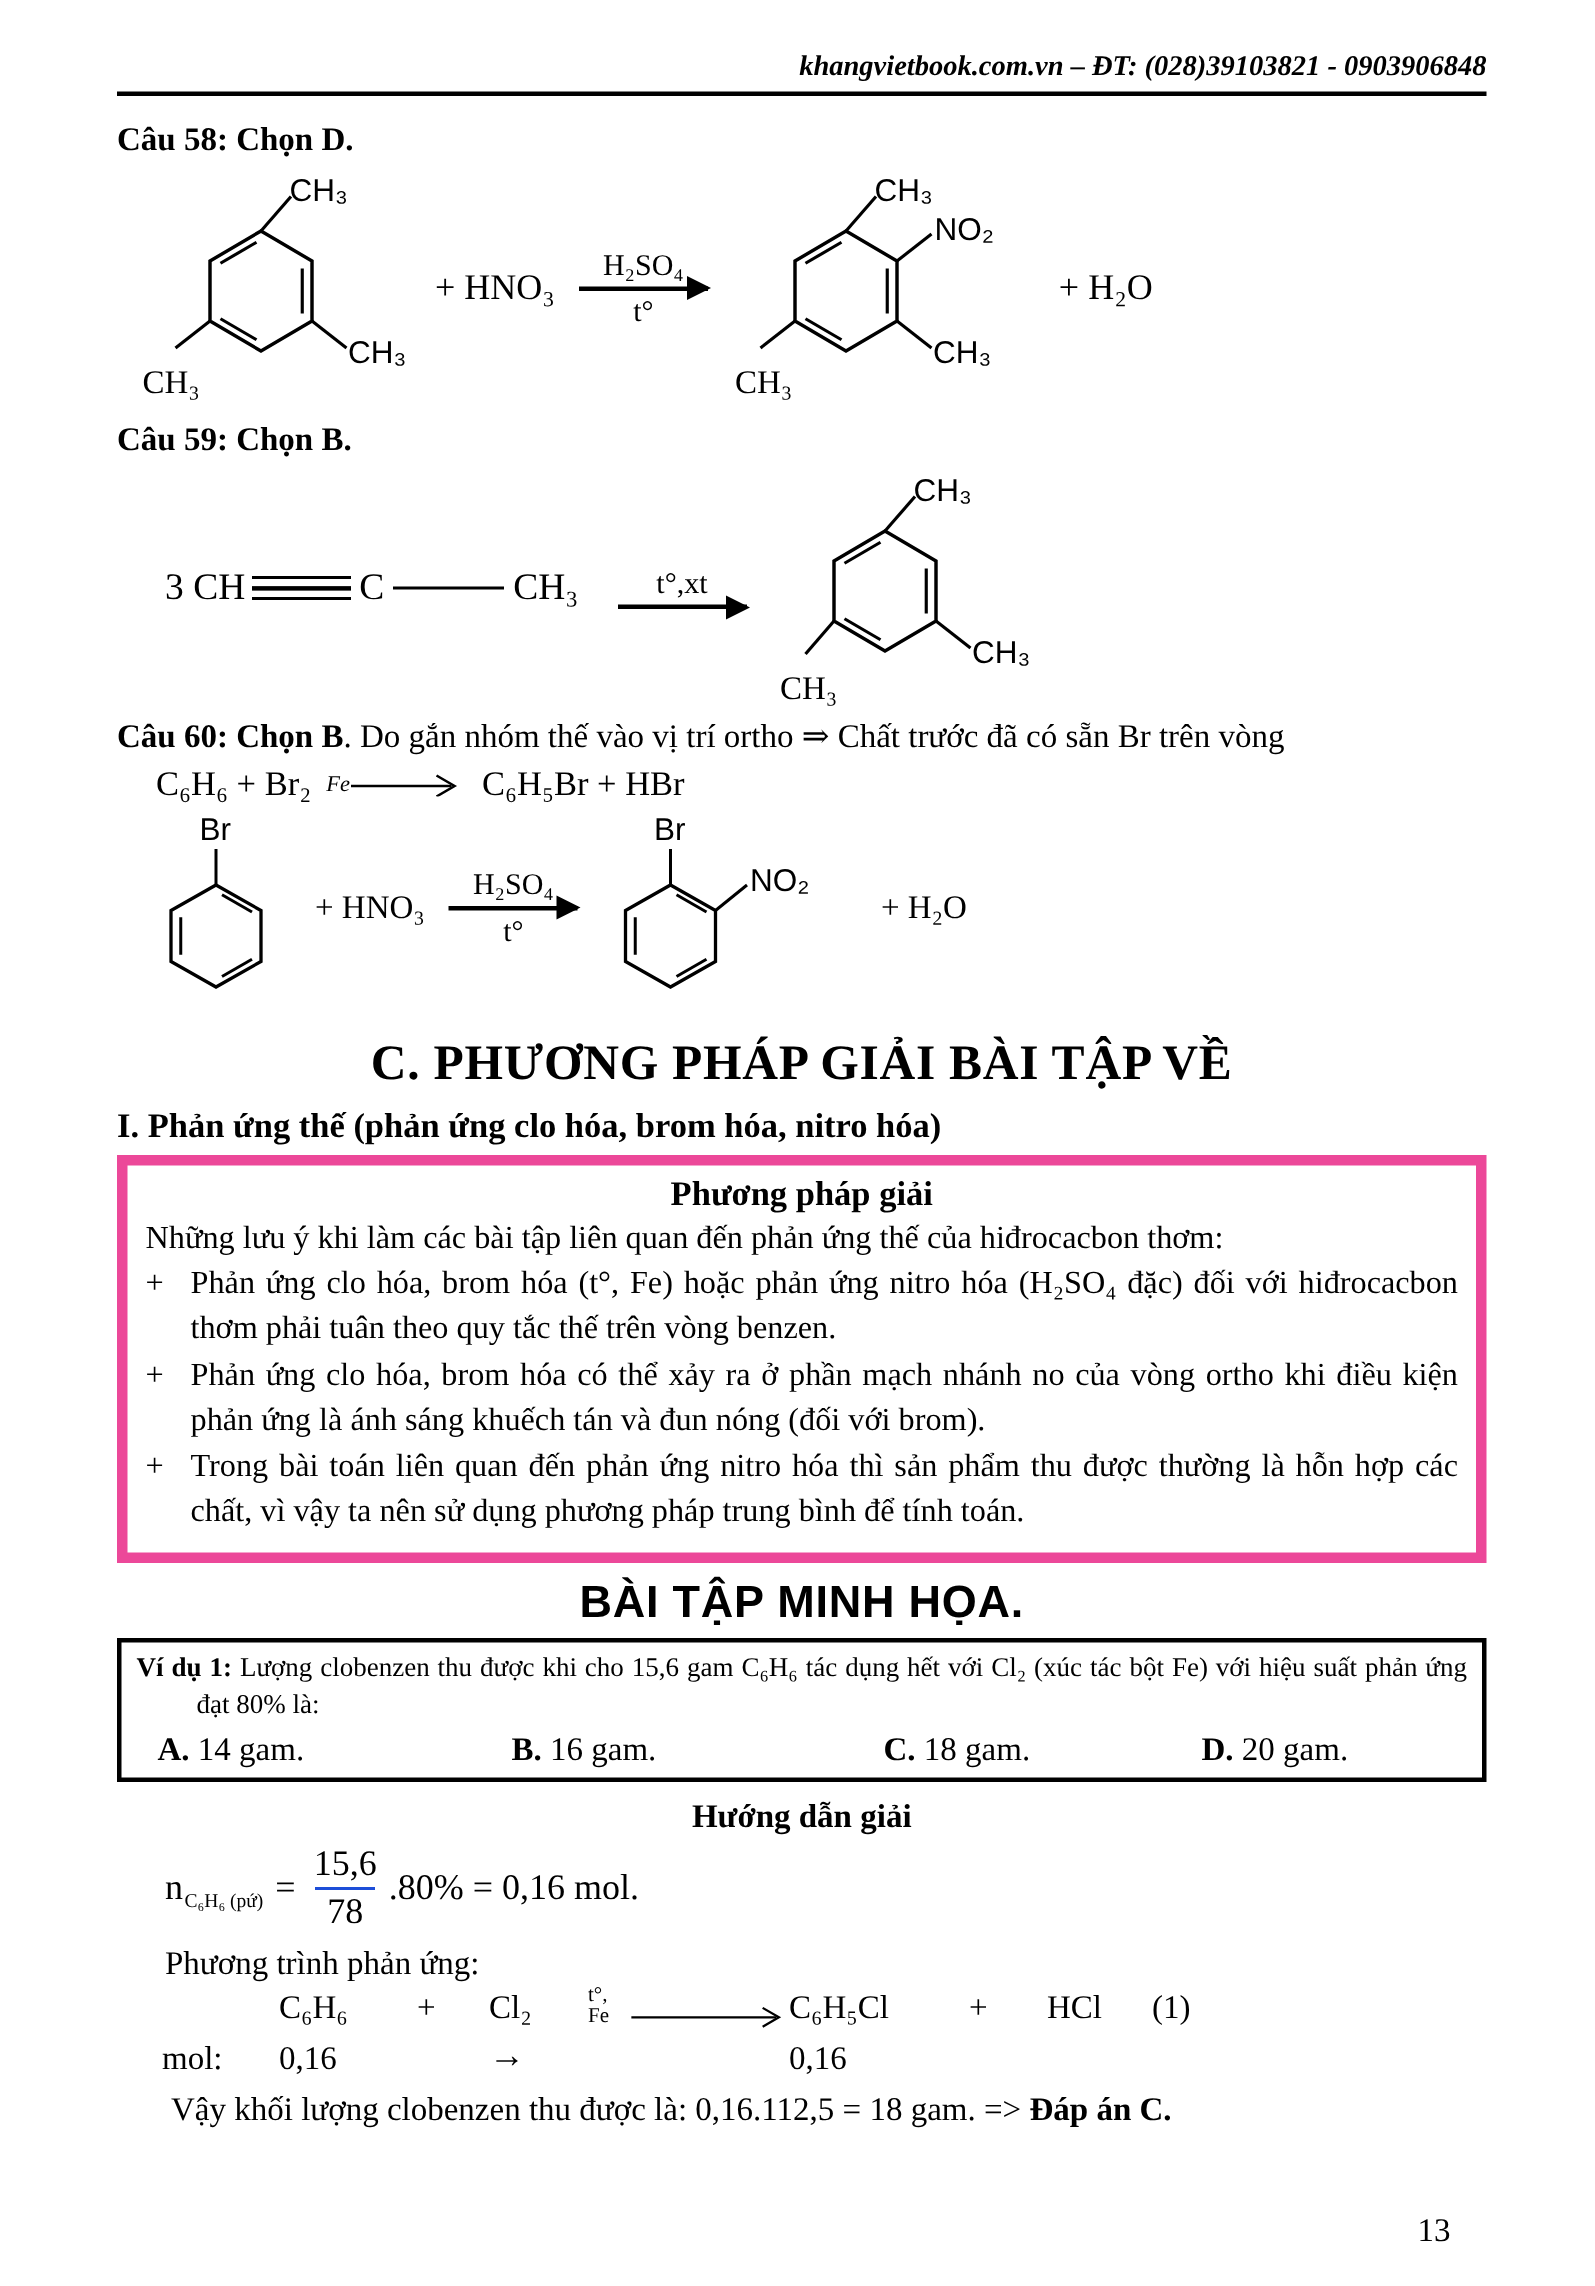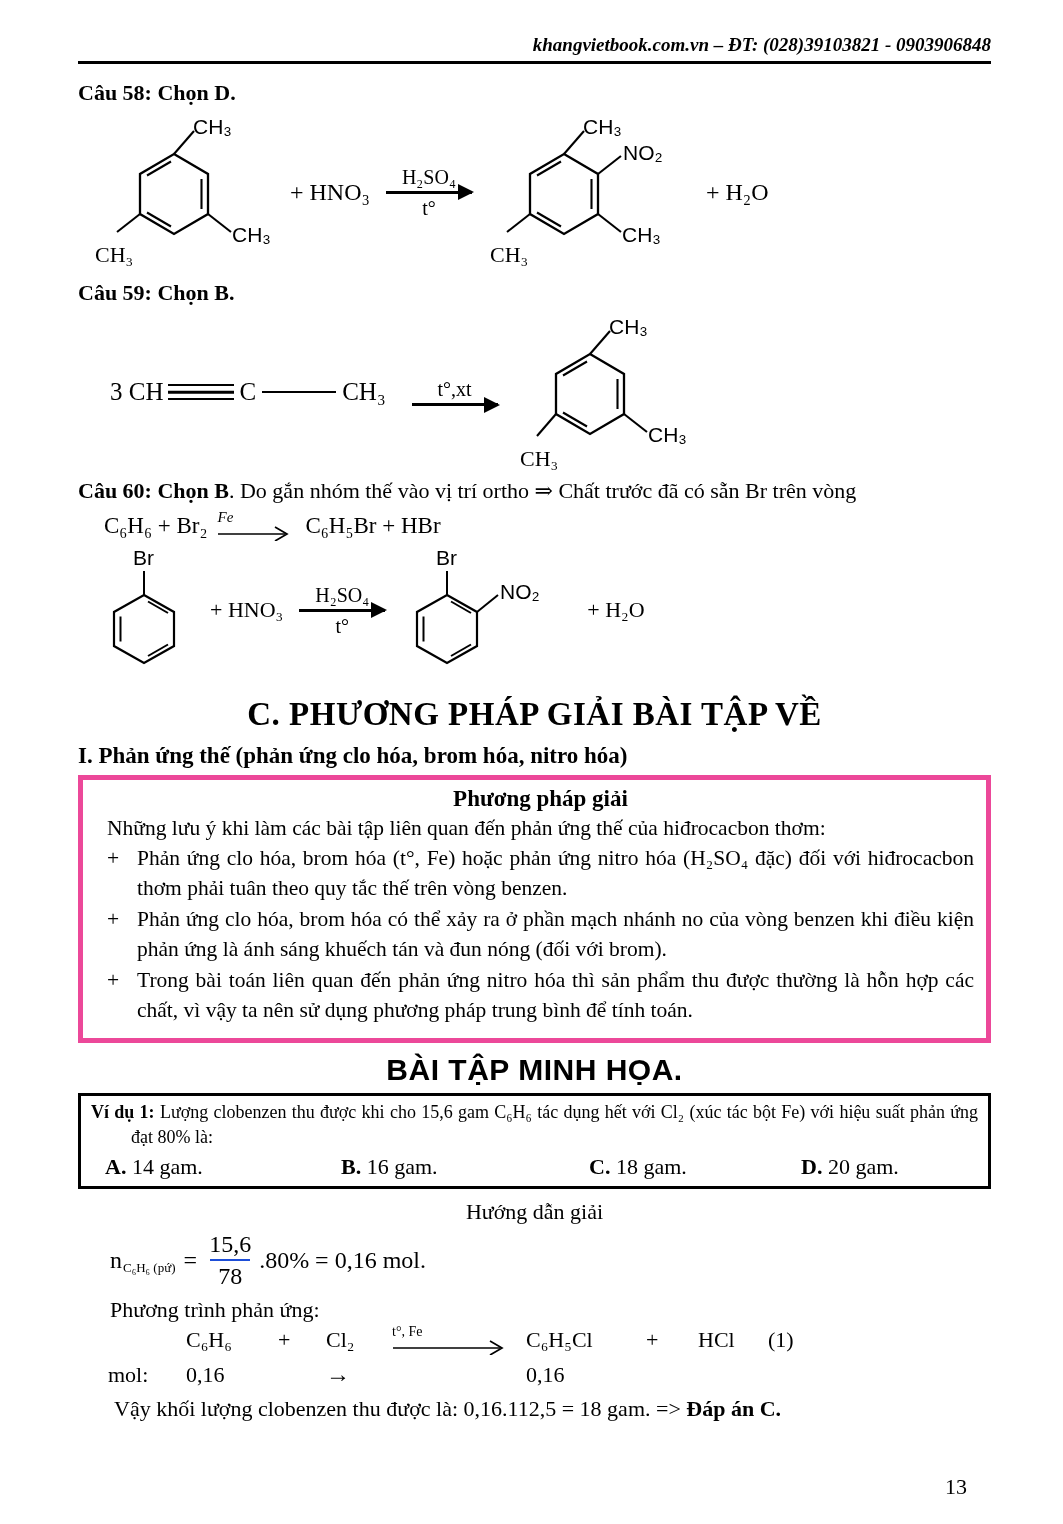--- a/index.html
+++ b/index.html
@@ -31,45 +31,45 @@
   .arrow .shaft{position:relative;height:3px;background:#000;width:100%;min-width:86px;}
   .arrow .shaft::after{content:"";position:absolute;right:-2px;top:50%;transform:translateY(-50%);
     width:0;height:0;border-left:16px solid #000;border-top:8px solid transparent;border-bottom:8px solid transparent;background:none;}
 
   .propyne{display:flex;align-items:center;font-size:25px;margin-left:18px;}
   .tb{display:inline-block;width:66px;height:12px;border-top:2.5px solid #000;border-bottom:2.5px solid #000;position:relative;margin:0 5px;}
   .tb::after{content:"";position:absolute;left:0;right:0;top:50%;transform:translateY(-50%);height:2.5px;background:#000;}
   .sb{display:inline-block;width:74px;height:2.5px;background:#000;margin:0 6px;}
 
   .eq-line{display:flex;align-items:center;font-size:23px;margin:6px 0 0 26px;}
-  .arrow-eq{display:inline-flex;flex-direction:column;align-items:flex-start;margin:0 10px;}
+  .arrow-eq{display:inline-flex;flex-direction:row;align-items:flex-end;margin:0 10px;}
   .arrow-eq .top{font-style:italic;font-size:15px;line-height:1;margin-bottom:0px;}
   .arrow-eq .top2{font-size:14px;line-height:1;margin-bottom:0px;}
 
   
   .c-head{text-align:center;font-weight:bold;font-size:33px;line-height:1.45;margin:14px 0 2px 0;letter-spacing:.5px;}
   .i-head{font-weight:bold;font-size:23px;margin:4px 0 6px 0;}
 
   
-  .mbox{border:5px solid #ec4899;padding:4px 12px 12px 24px;}
+  .mbox{border:7px solid #ec4899;padding:4px 12px 12px 12px;}
   .mbox .mtitle{text-align:center;font-weight:bold;font-size:23px;margin:2px 0 4px 0;}
   .mbox .mintro{font-size:21.5px;margin:0 0 2px 0;}
   .bullet{display:flex;font-size:21.5px;line-height:1.42;}
   .bullet .marker{width:30px;flex:0 0 30px;}
   .bullet .btext{flex:1;text-align:justify;}
 
   .bt-head{text-align:center;font-weight:bold;font-size:30px;letter-spacing:.5px;
     font-family:"Liberation Sans","DejaVu Sans",sans-serif;margin:10px 0 6px 0;}
 
   
   .vbox{border:3px solid #000;padding:4px 10px 6px 10px;}
   .vbox .q{font-size:18px;line-height:1.4;margin:0;padding-left:40px;text-indent:-40px;text-align:justify;}
   .answers{display:grid;grid-template-columns:236px 248px 212px auto;font-size:22px;margin:4px 0 0 14px;}
 
-  .hd-giai{text-align:center;font-weight:normal;font-size:22px;margin:10px 0 4px 0;}
+  .hd-giai{text-align:center;font-weight:bold;font-size:22px;margin:10px 0 4px 0;}
 
   .formula{display:flex;align-items:center;font-size:24px;margin:4px 0 2px 32px;}
   .formula .sub{font-size:13px;position:relative;top:8px;margin:0 4px 0 1px;}
   .frac{display:inline-flex;flex-direction:column;align-items:center;margin:0 0;line-height:1.25;}
   .frac .den{border-top:2px solid #1d4ed8;padding:0 8px;}
   .frac .num{padding:0 8px;}
 
   .pt-label{font-size:22px;margin:6px 0 2px 32px;}
 
   .eqgrid{display:grid;grid-template-columns:78px 92px 48px 66px 134px 120px 52px 70px 52px;
@@ -206,21 +206,21 @@
 
   <div class="mbox">
     <div class="mtitle">Phương pháp giải</div>
     <p class="mintro">Những lưu ý khi làm các bài tập liên quan đến phản ứng thế của hiđrocacbon thơm:</p>
     <div class="bullet">
       <span class="marker">+</span>
       <span class="btext">Phản ứng clo hóa, brom hóa (t°, Fe) hoặc phản ứng nitro hóa (H₂SO₄ đặc) đối với hiđrocacbon thơm phải tuân theo quy tắc thế trên vòng benzen.</span>
     </div>
     <div class="bullet">
       <span class="marker">+</span>
-      <span class="btext">Phản ứng clo hóa, brom hóa có thể xảy ra ở phần mạch nhánh no của vòng benzen khi điều kiện phản ứng là ánh sáng khuếch tán và đun nóng (đối với brom).</span>
+      <span class="btext">Phản ứng clo hóa, brom hóa có thể xảy ra ở phần mạch nhánh no của vòng ortho khi điều kiện phản ứng là ánh sáng khuếch tán và đun nóng (đối với brom).</span>
     </div>
     <div class="bullet">
       <span class="marker">+</span>
       <span class="btext">Trong bài toán liên quan đến phản ứng nitro hóa thì sản phẩm thu được thường là hỗn hợp các chất, vì vậy ta nên sử dụng phương pháp trung bình để tính toán.</span>
     </div>
   </div>
 
   <div class="bt-head">BÀI TẬP MINH HỌA.</div>
 
   <div class="vbox">

